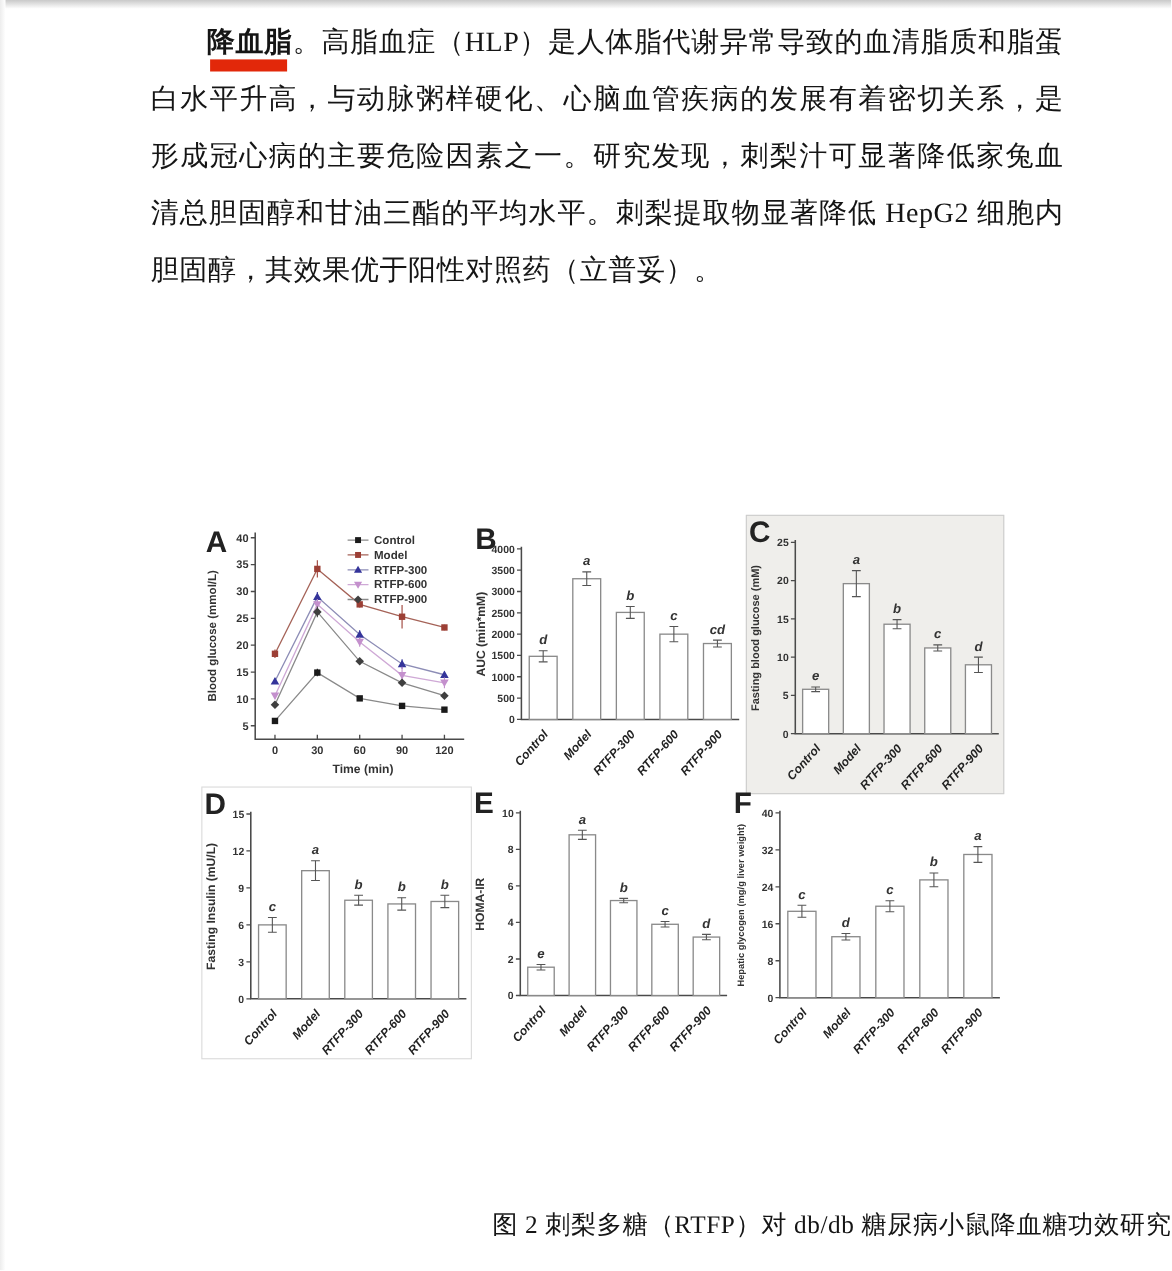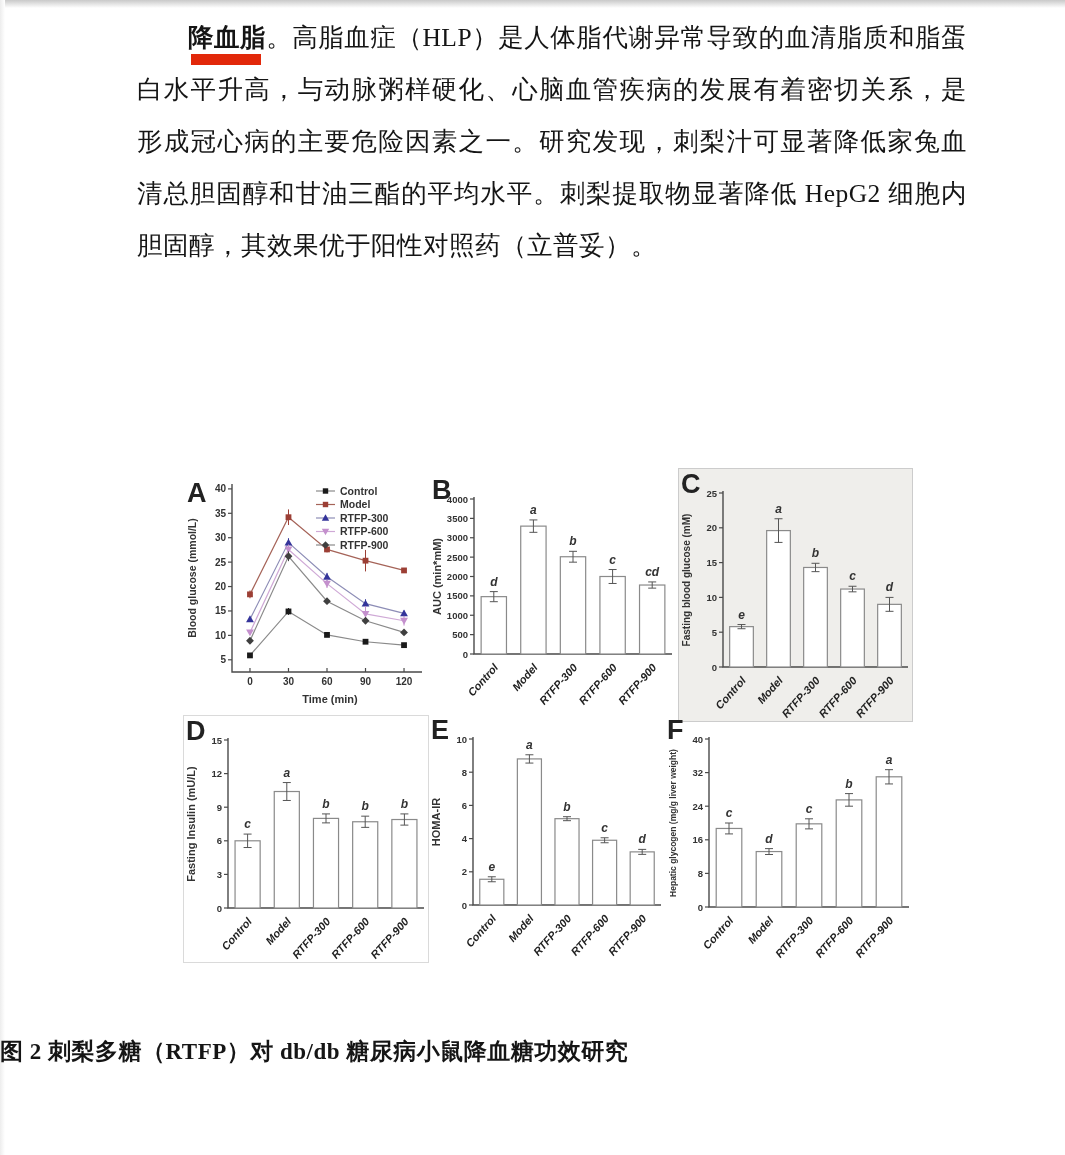--- a/index.html
+++ b/index.html
@@ -21,22 +21,22 @@
   .panel text{font-family:"Liberation Sans","DejaVu Sans",sans-serif;}
   .pA{left:2px;top:10px;width:243px;height:232px;}
   .pB{left:247px;top:7px;width:248px;height:235px;}
   .pC{left:495px;top:0px;width:235px;height:254px;background:#efeeeb;
       border:1px solid #cccccc;box-sizing:border-box;}
   .pD{left:0px;top:247px;width:246px;height:248px;border:1px solid #dadada;box-sizing:border-box;}
   .pE{left:246px;top:247px;width:238px;height:246px;}
   .pF{left:482px;top:247px;width:250px;height:248px;}
   .note{position:absolute;left:121px;top:982px;width:862px;margin:0;
         font-size:22px;line-height:52px;text-align:justify;letter-spacing:0.3px;}
-  .caption{position:absolute;left:0;top:1036px;width:100%;margin:0;text-align:left;
-        font-size:23px;font-weight:bold;letter-spacing:0.5px;}
+  .caption{position:absolute;left:0;top:1098px;width:100%;margin:0;text-align:right;
+        font-size:23px;font-weight:normal;letter-spacing:0.5px;}
 </style>
 </head>
 <body>
 
 <div class="page" style="--red: #e2280a;">
   <div class="edge-top"></div>
   <div class="edge-left"></div>
 
   <div class="textblock">
     <p class="para"><span class="lead">降血脂</span><span>。高脂血症（HLP）是人体脂代谢异常导致的血清脂质和脂蛋白水平升高，与动脉粥样硬化、心脑血管疾病的发展有着密切关系，是形成冠心病的主要危险因素之一。研究发现，刺梨汁可显著降低家兔血清总胆固醇和甘油三酯的平均水平。刺梨提取物显著降低 HepG2 细胞内胆固醇，其效果优于阳性对照药（立普妥）。</span></p>

